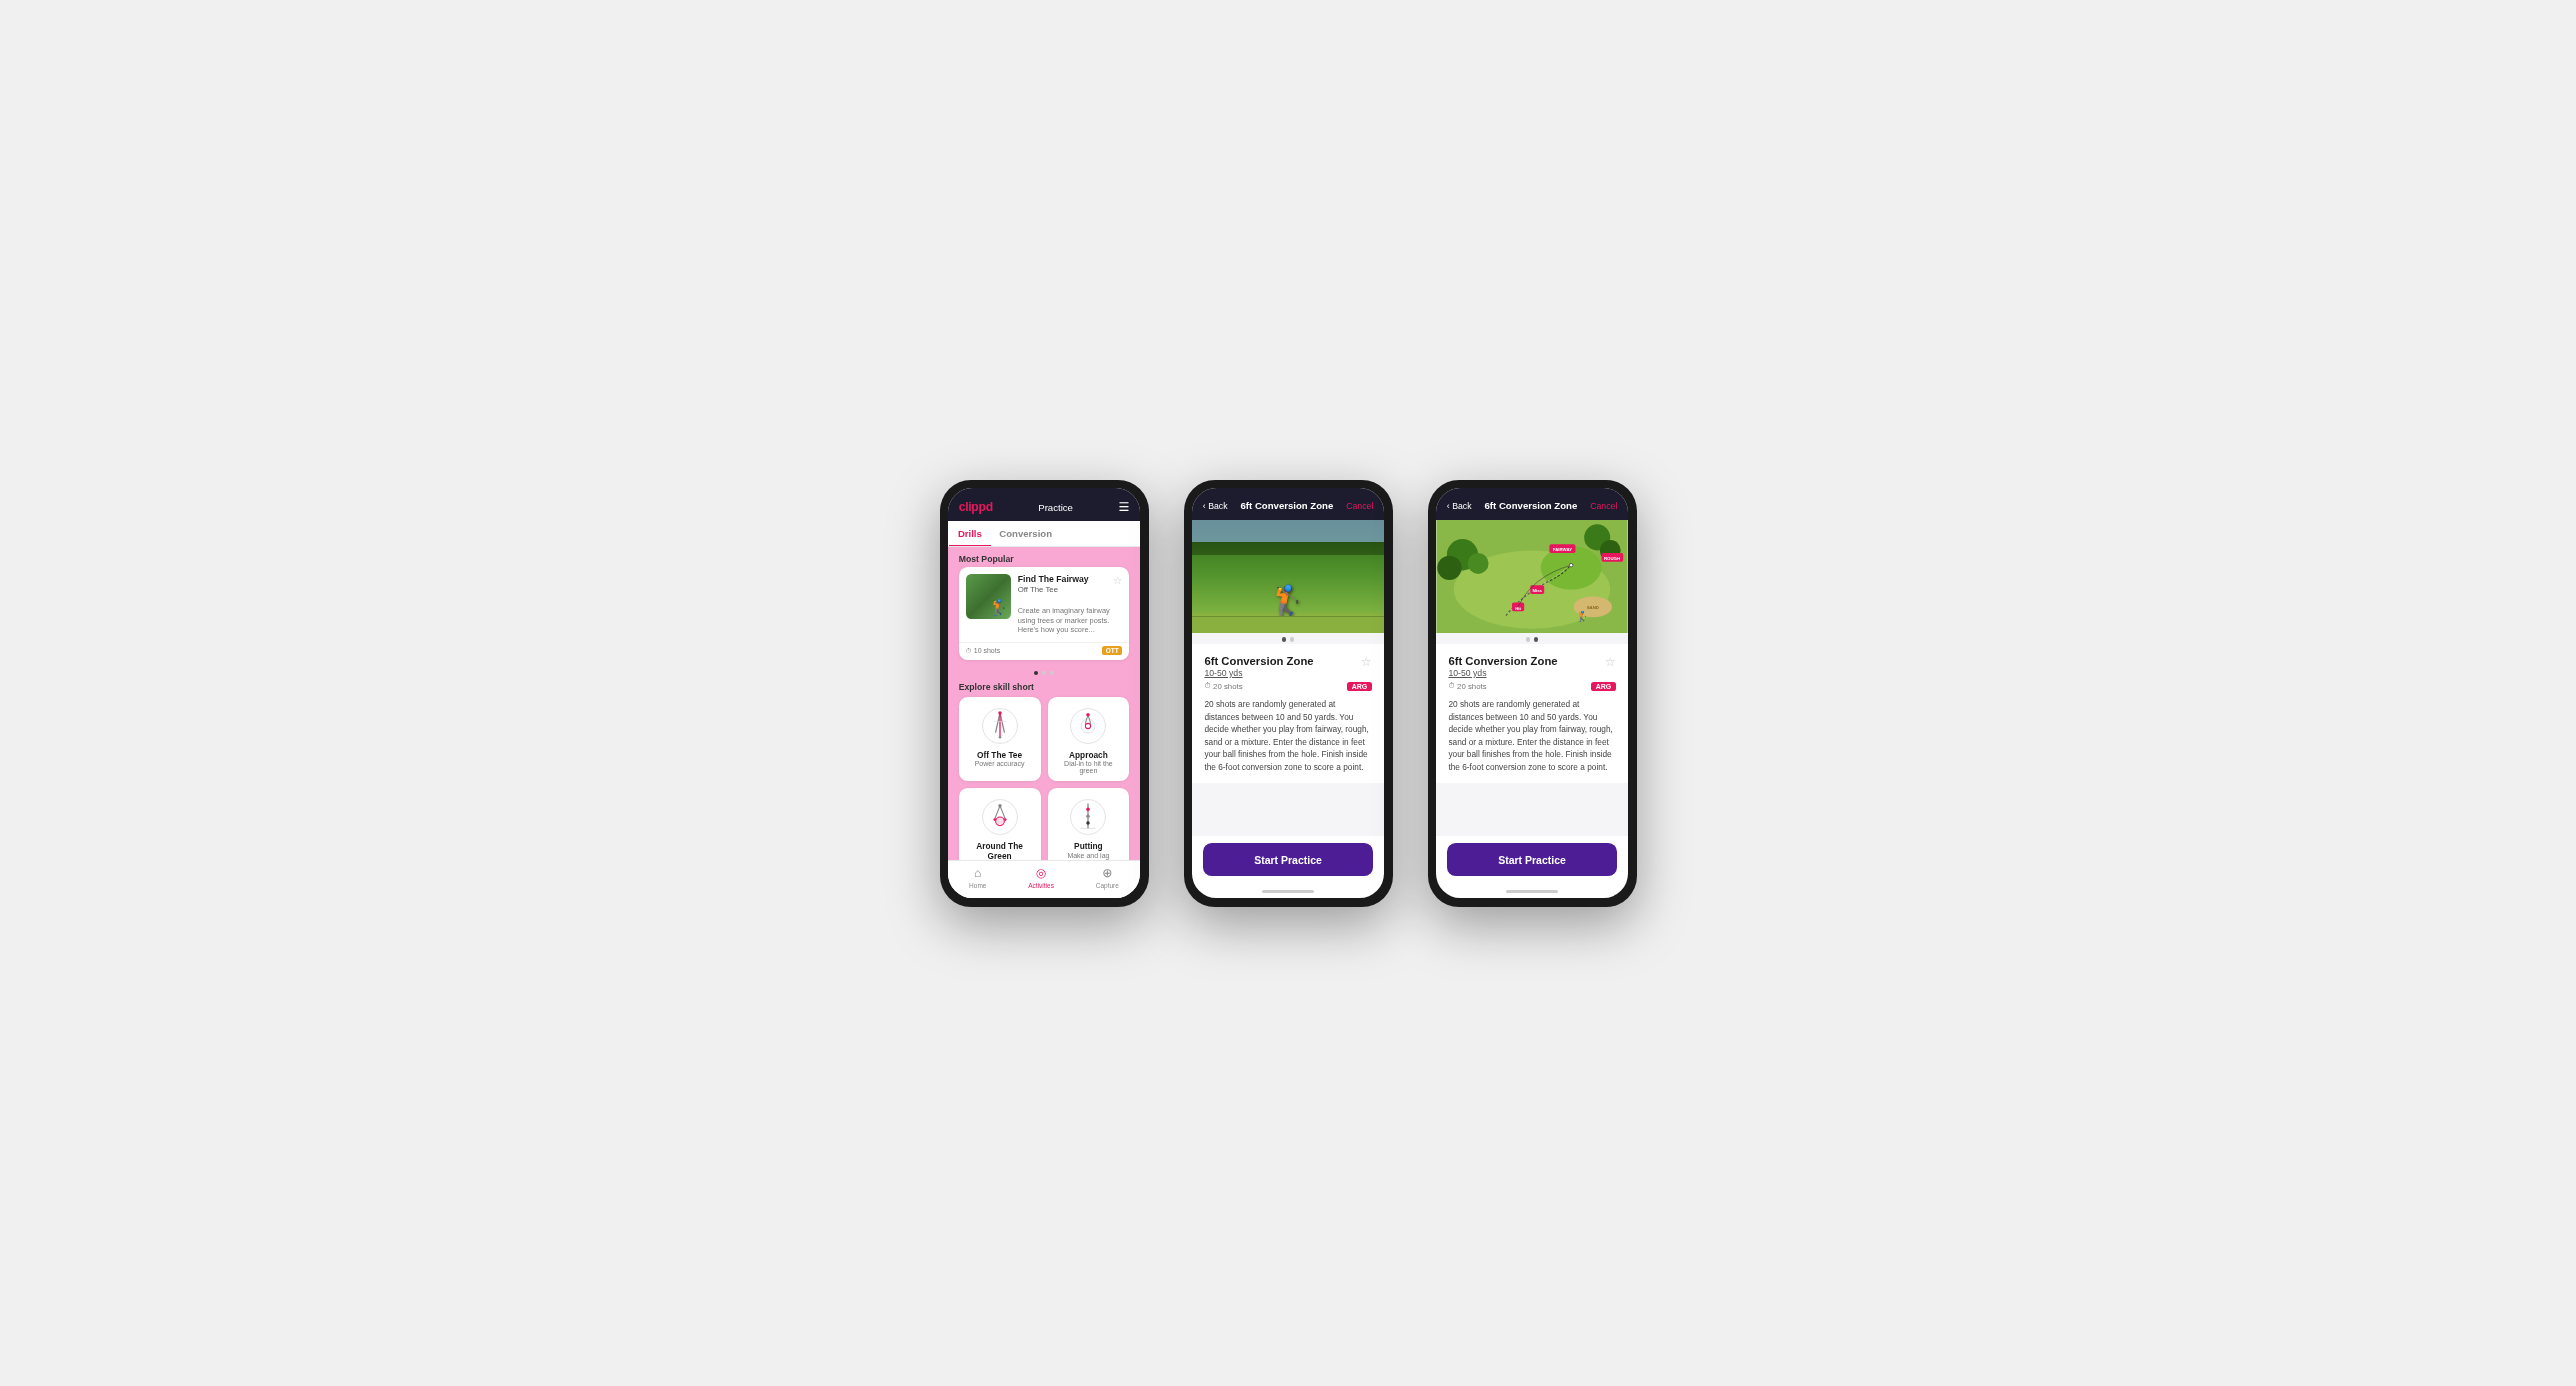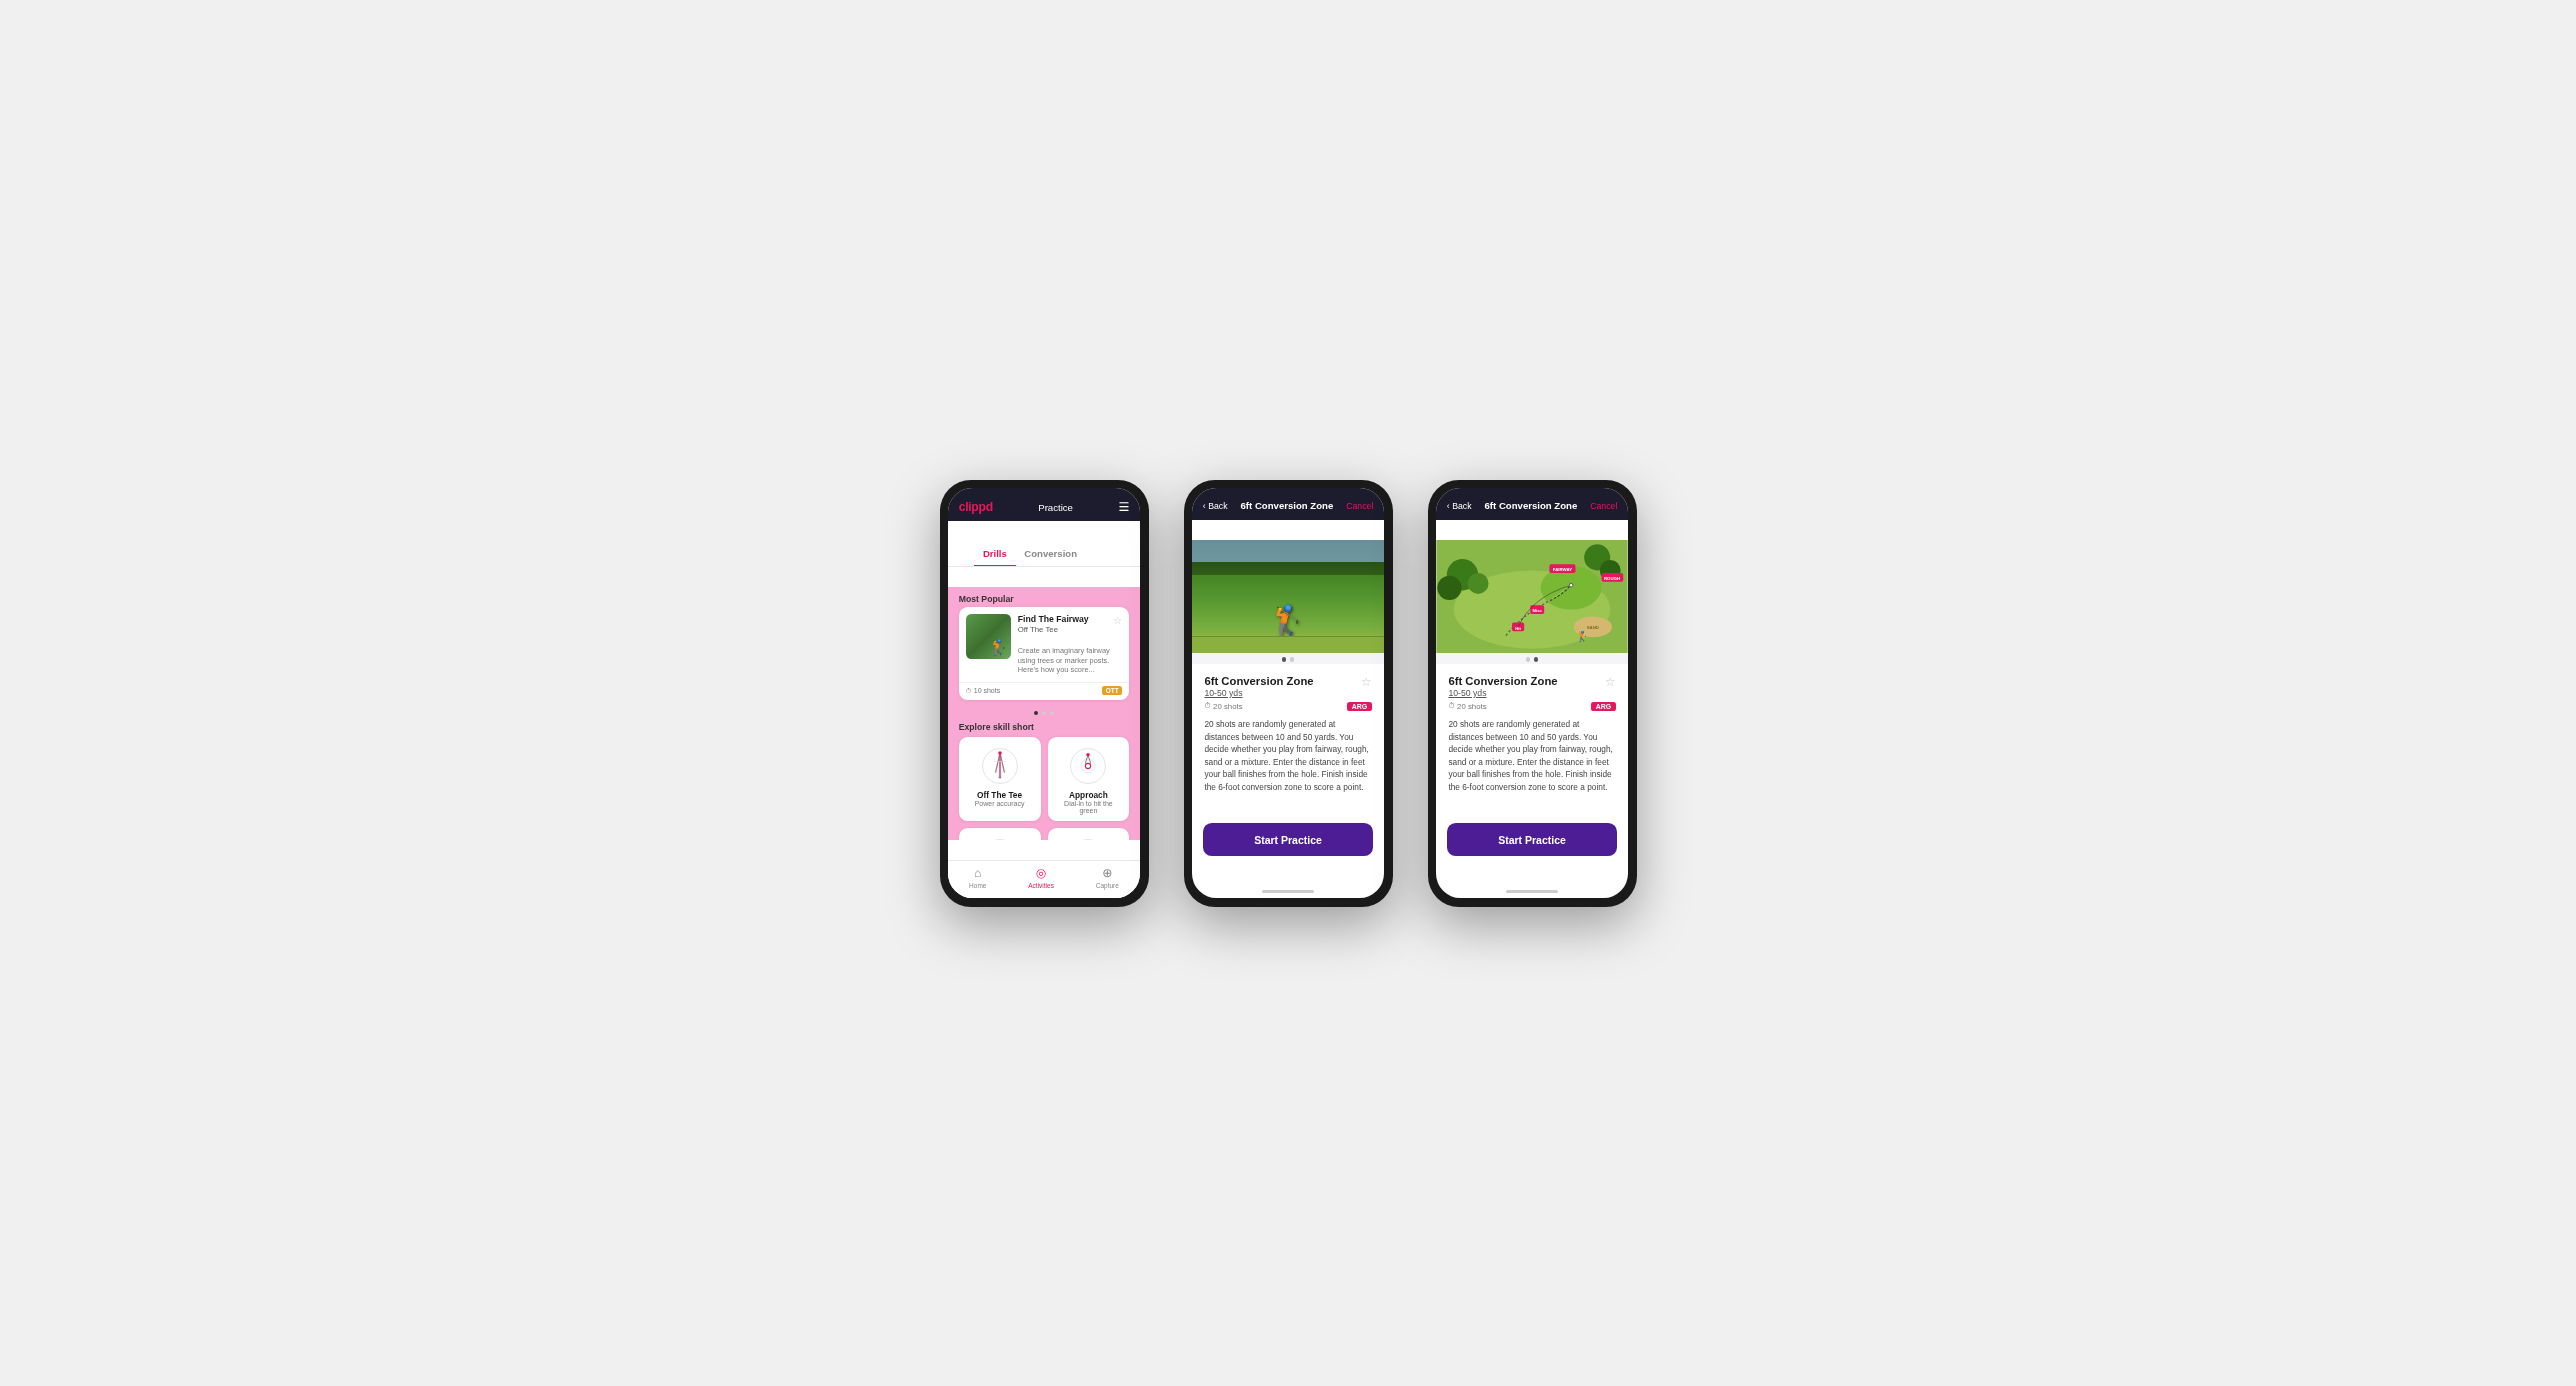--- a/index.html
+++ b/index.html
@@ -26,21 +26,20 @@
       flex-shrink: 0;
     }
     .phone-screen {
       width: 100%;
       height: 100%;
       background: #fff;
       border-radius: 24.4px;
       overflow: hidden;
       display: flex;
       flex-direction: column;
-      gap: 20px;
     }
 
     
     .p1-header {
       background: #1c1c2e;
       padding: 12.2px 10.5px 7px;
       display: flex;
       align-items: center;
       justify-content: space-between;
     }
@@ -55,21 +54,21 @@
       font-size: 9.6px;
     }
     .p1-menu-icon {
       color: #fff;
       font-size: 12.2px;
     }
     .p1-tabs {
       background: #fff;
       display: flex;
       border-bottom: 0.9px solid #e8e8e8;
-      padding: 0 26px;
+      padding: 0 1px;
     }
     .p1-tab {
       padding: 7px 8.7px 5.2px;
       font-size: 9.6px;
       font-weight: 600;
       color: #888;
       border-bottom: 1.7px solid transparent;
       cursor: pointer;
     }
     .p1-tab.active {

